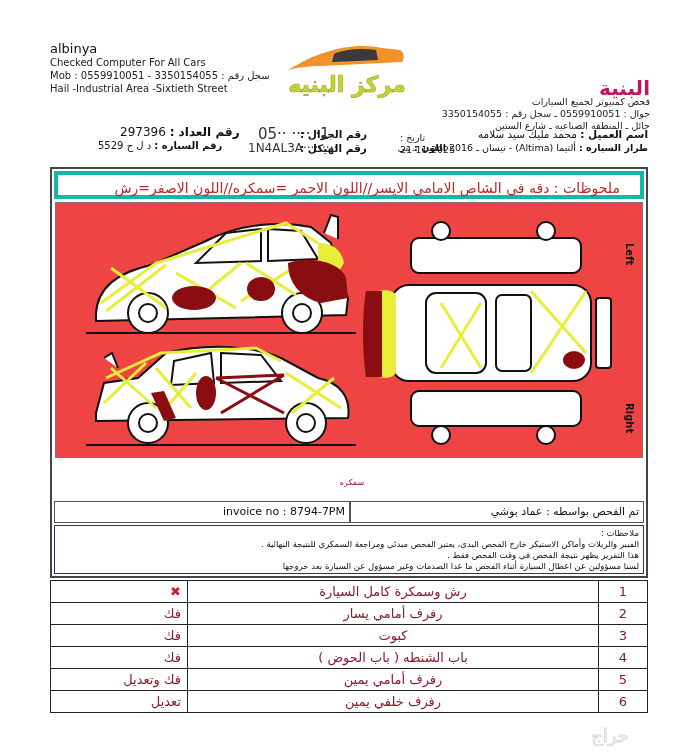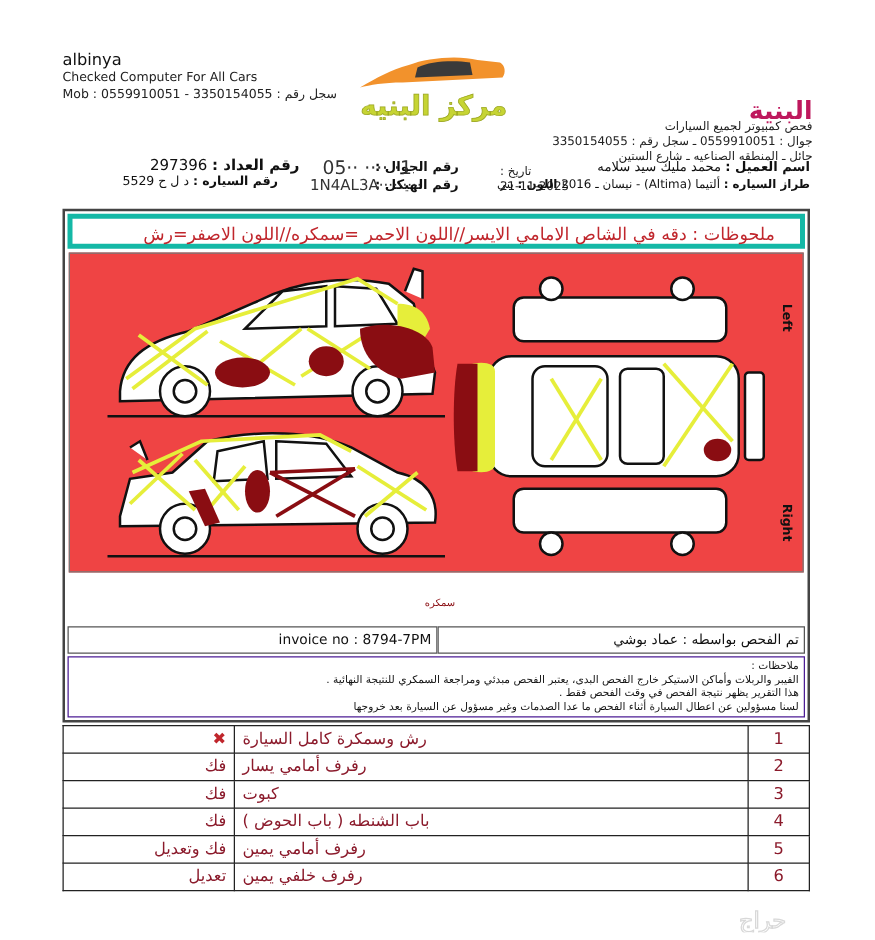--- a/index.html
+++ b/index.html
@@ -18,31 +18,32 @@
   .notes-bar { position:absolute; left:2px; right:2px; top:2px; height:28px; border:4px solid #14b8a6; box-sizing:border-box;
                direction:rtl; text-align:right; color:#c0262c; font-size:14px; line-height:26px; padding-right:20px; background:#fff; }
   .diagram { position:absolute; left:3px; right:3px; top:33px; height:256px; border:1px solid #777; box-sizing:border-box; background:#ef4444; }
   .row2 { position:absolute; left:2px; right:2px; top:332px; height:22px; display:flex; }
   .row2 .cell { border:1px solid #555; box-sizing:border-box; font-size:11px; line-height:20px; padding:0 4px; background:#fff;text-align:right; }
   .remarks { position:absolute; left:2px; right:2px; top:356px; bottom:2px; border:1px solid #4c1d95; box-sizing:border-box;
              direction:rtl; text-align:right; font-size:8.5px; line-height:11px; padding:2px 4px; background:#fff; }
   table.items { position:absolute; left:50px; top:580px; width:598px; border-collapse:collapse; }
   table.items td { border:1.5px solid #222; height:21px; padding:0 6px; font-size:13px; color:#8b1a2b; }
   td.num { width:36px; text-align:center; color:#8b1a2b; font-size:15px; }
-  td.desc { direction:rtl; text-align:left; }
+  td.desc { direction:rtl; text-align:center; }
   td.act { width:124px; direction:rtl; text-align:right; }
   .watermark { right:30px; top:726px; width:120px; height:20px; }
 </style>
 </head>
 <body>
 
 <div class="abs en-hdr">
   <div class="brand">albinya</div>
   <div>Checked Computer For All Cars</div>
   <div>Mob : 0559910051 - 3350154055 : سجل رقم</div>
+  <div>Hail -Industrial Area -Sixtieth Street</div>
 </div>
 
 <div class="abs logo">
   <svg width="130" height="58" viewBox="0 0 130 58">
     <path d="M6 30 C20 22 30 16 45 12 C60 6 85 4 100 8 L118 10 C122 12 123 18 120 22 L40 26 C25 26 14 28 6 30 Z" fill="#f2922c"></path>
     <path d="M52 14 C62 9 80 8 94 10 L96 20 L50 22 Z" fill="#3a3a3a"></path>
     <text x="65" y="52" text-anchor="middle" font-size="22" font-weight="bold" fill="#c6d433" stroke="#9aa520" stroke-width="0.6" direction="rtl" font-family="DejaVu Sans, sans-serif">مركز البنيه</text>
   </svg>
 </div>
 

